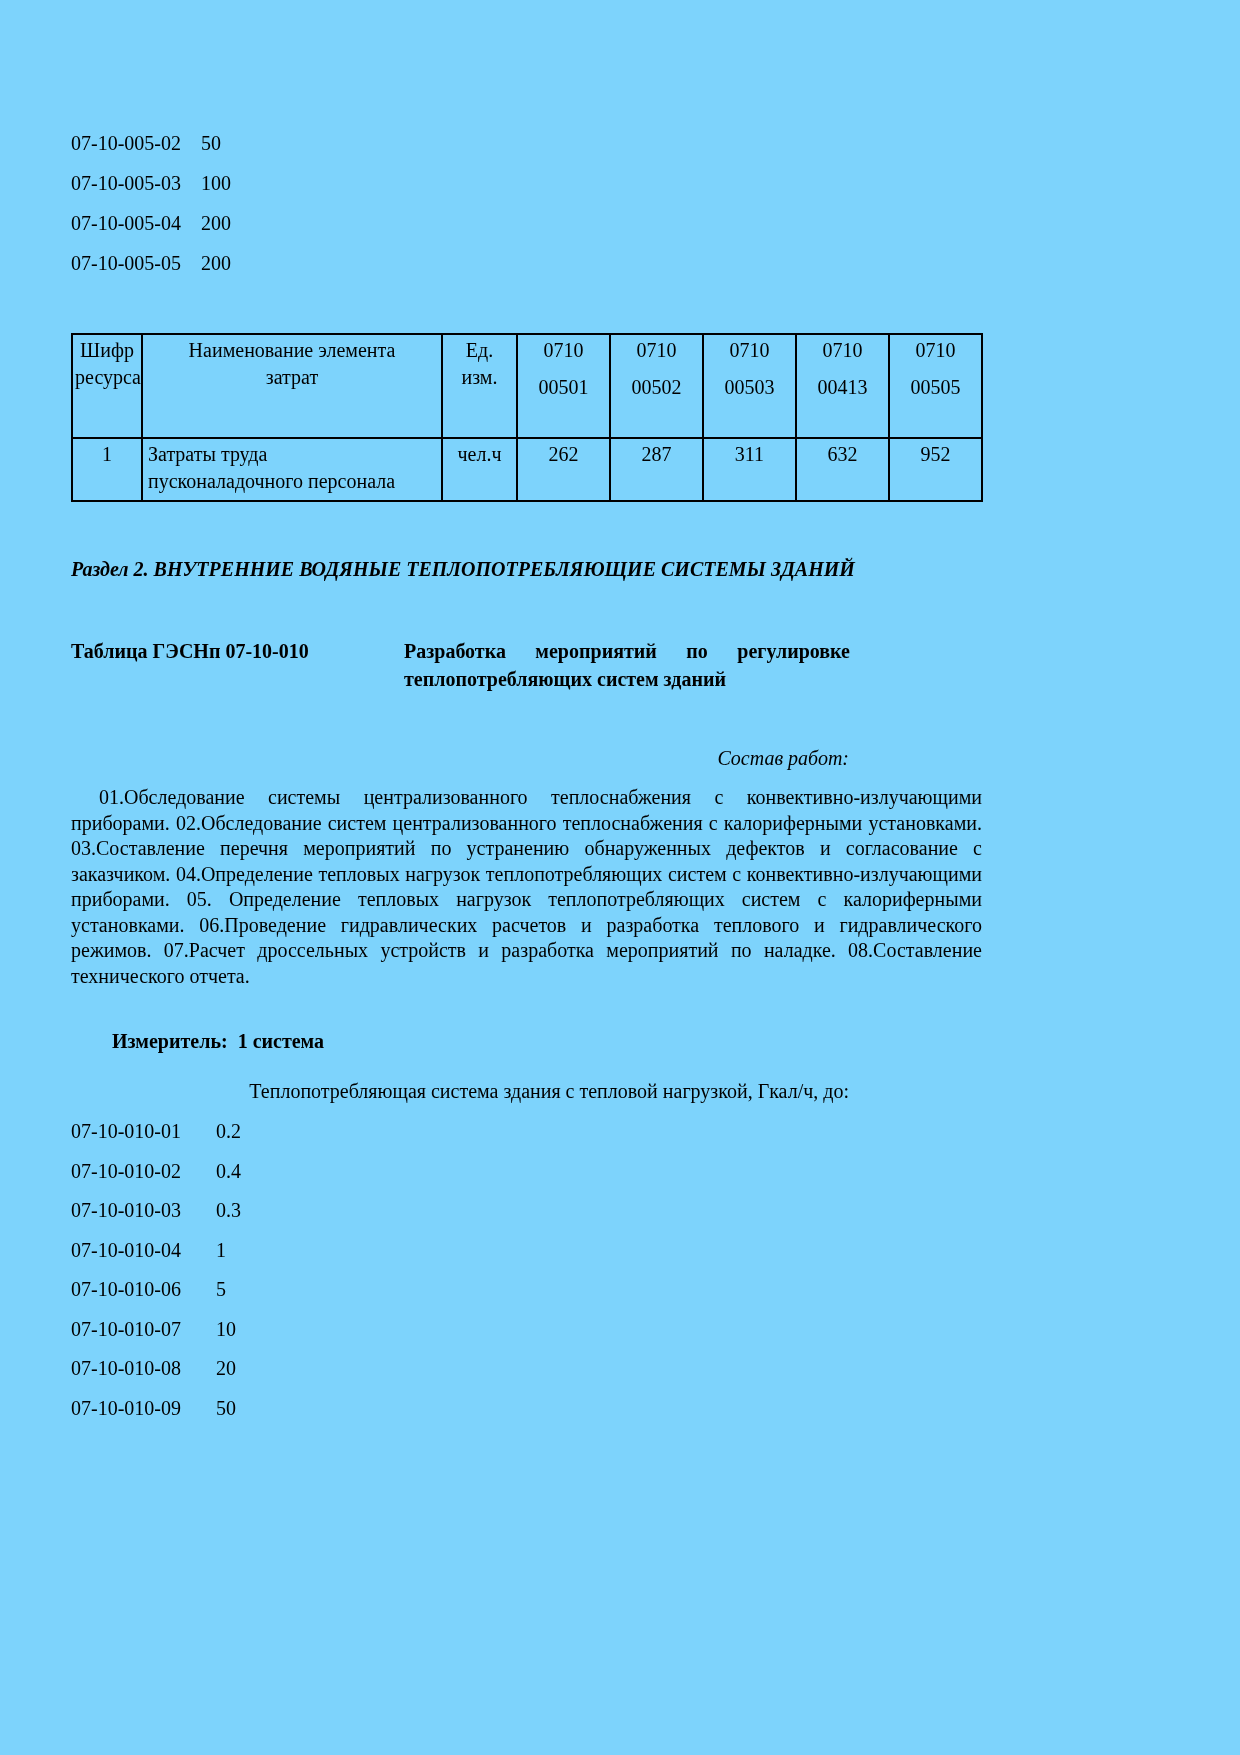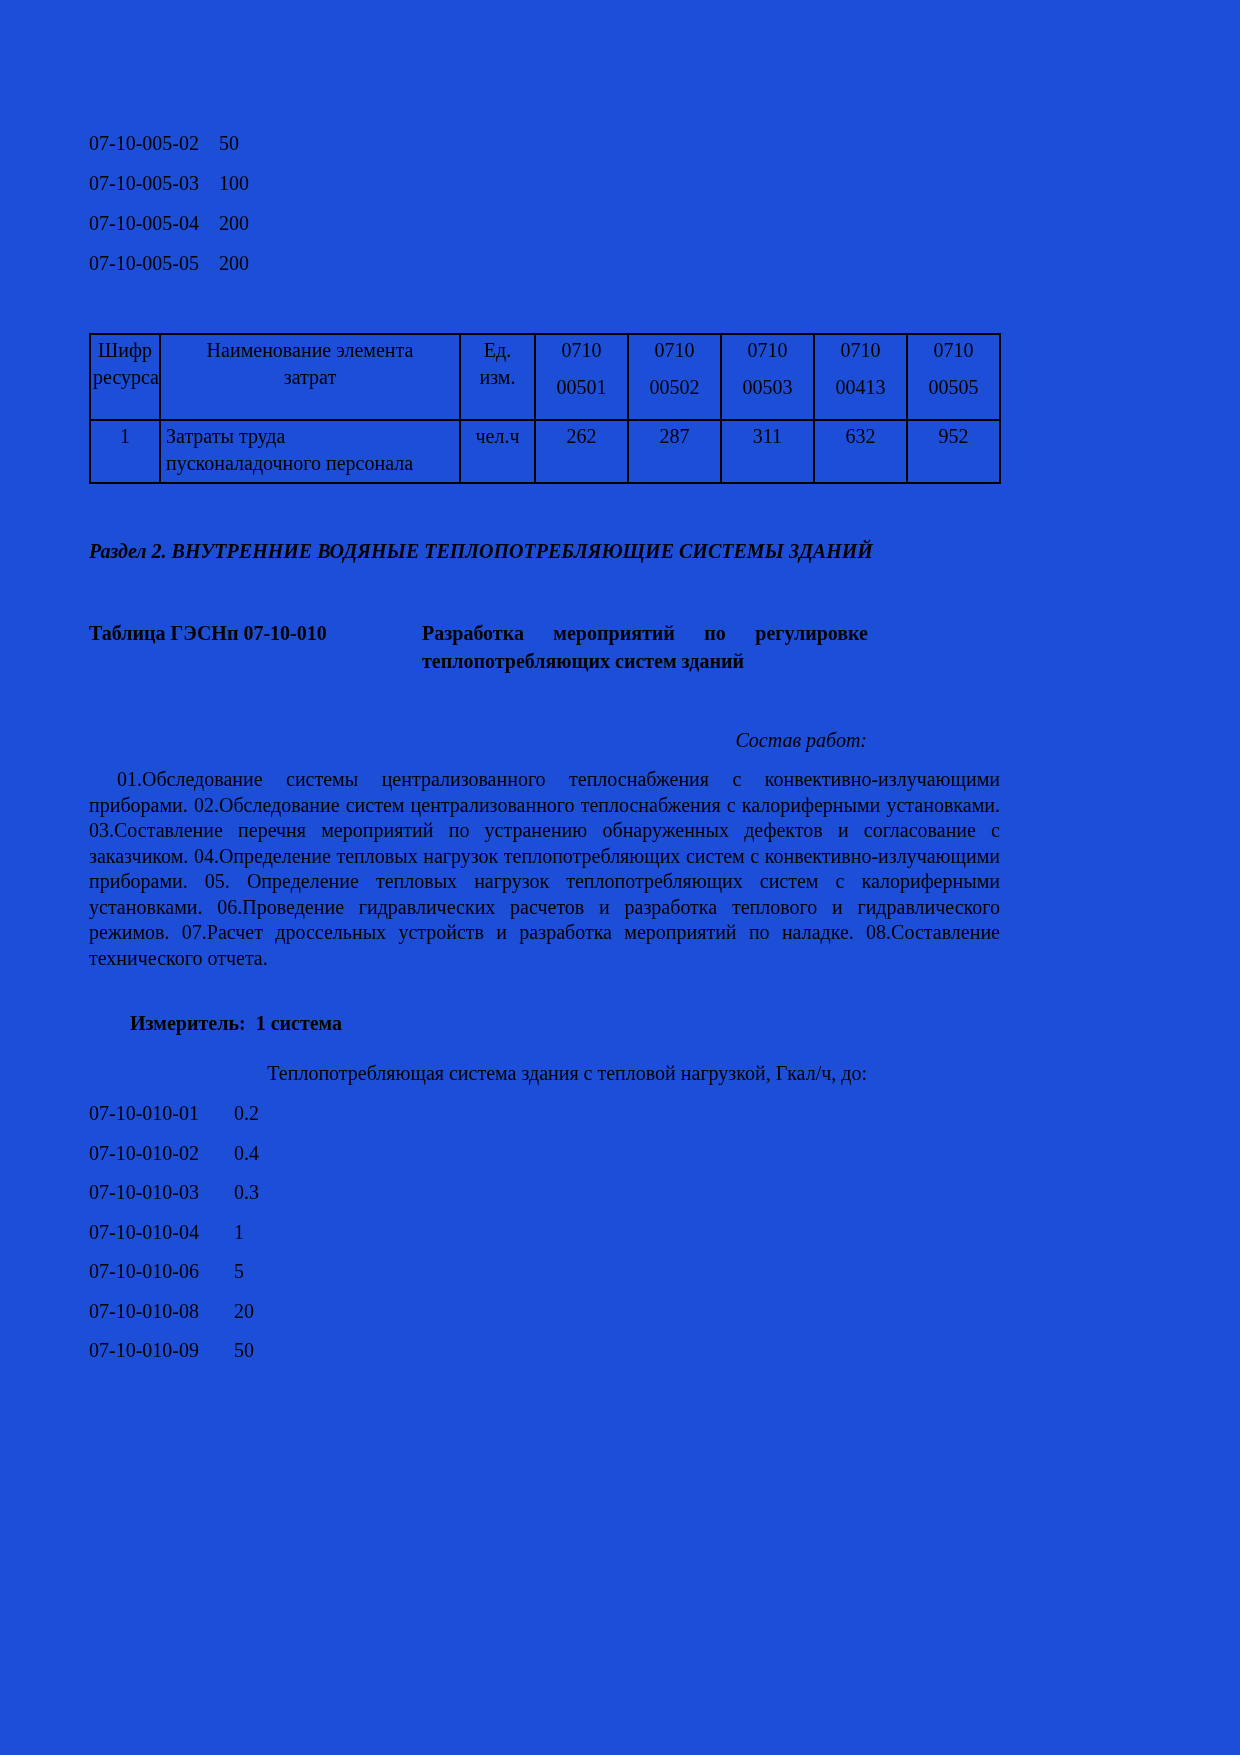--- a/index.html
+++ b/index.html
@@ -2,22 +2,22 @@
 <html><head>
 <meta charset="utf-8">
 <style>
   * { box-sizing: border-box; margin: 0; padding: 0; }
   html, body { background: #ffffff; }
   .page {
     position: relative;
     width: 1240px;
     height: 1755px;
     margin: 0 auto;
-    padding: 132px 162px 0 89px;
-    background: #1d4ed8;
+    padding: 132px 162px 0 71px;
+    background: #7dd3fc;
     color: #000000;
     font-family: "Liberation Serif", "DejaVu Serif", serif;
     font-size: 20px;
     overflow: hidden;
   }
 
   
   .code-list { }
   .code-row { display: flex; line-height: 23px; margin-bottom: 17px; }
   .code-list-top .code-row .rate-code { width: 130px; flex: none; }
@@ -32,21 +32,21 @@
     margin-top: 58px;
   }
   .res-table th, .res-table td {
     border: 2px solid #000;
     vertical-align: top;
     text-align: center;
     font-weight: normal;
     line-height: 27px;
     padding: 2px 2px 0 2px;
   }
-  .res-table .hdr th { height: 86px; }
+  .res-table .hdr th { height: 104px; }
   .res-table .data td { height: 63px; }
   .col-code  { width: 70px; }
   .col-name  { width: 300px; }
   .col-unit  { width: 75px; }
   .col-val   { width: 93px; }
   .subcode   { margin-top: 10px; }
   .cell-name-data { text-align: left !important; padding-left: 5px !important; }
 
   
   .center-block {
@@ -201,20 +201,24 @@
     </div>
     <div class="code-row">
       <span class="rate-code">07-10-010-04</span>
       <span class="rate-value">1</span>
     </div>
     <div class="code-row">
       <span class="rate-code">07-10-010-06</span>
       <span class="rate-value">5</span>
     </div>
     <div class="code-row">
+      <span class="rate-code">07-10-010-07</span>
+      <span class="rate-value">10</span>
+    </div>
+    <div class="code-row">
       <span class="rate-code">07-10-010-08</span>
       <span class="rate-value">20</span>
     </div>
     <div class="code-row">
       <span class="rate-code">07-10-010-09</span>
       <span class="rate-value">50</span>
     </div>
   </div>
 
 </div>

